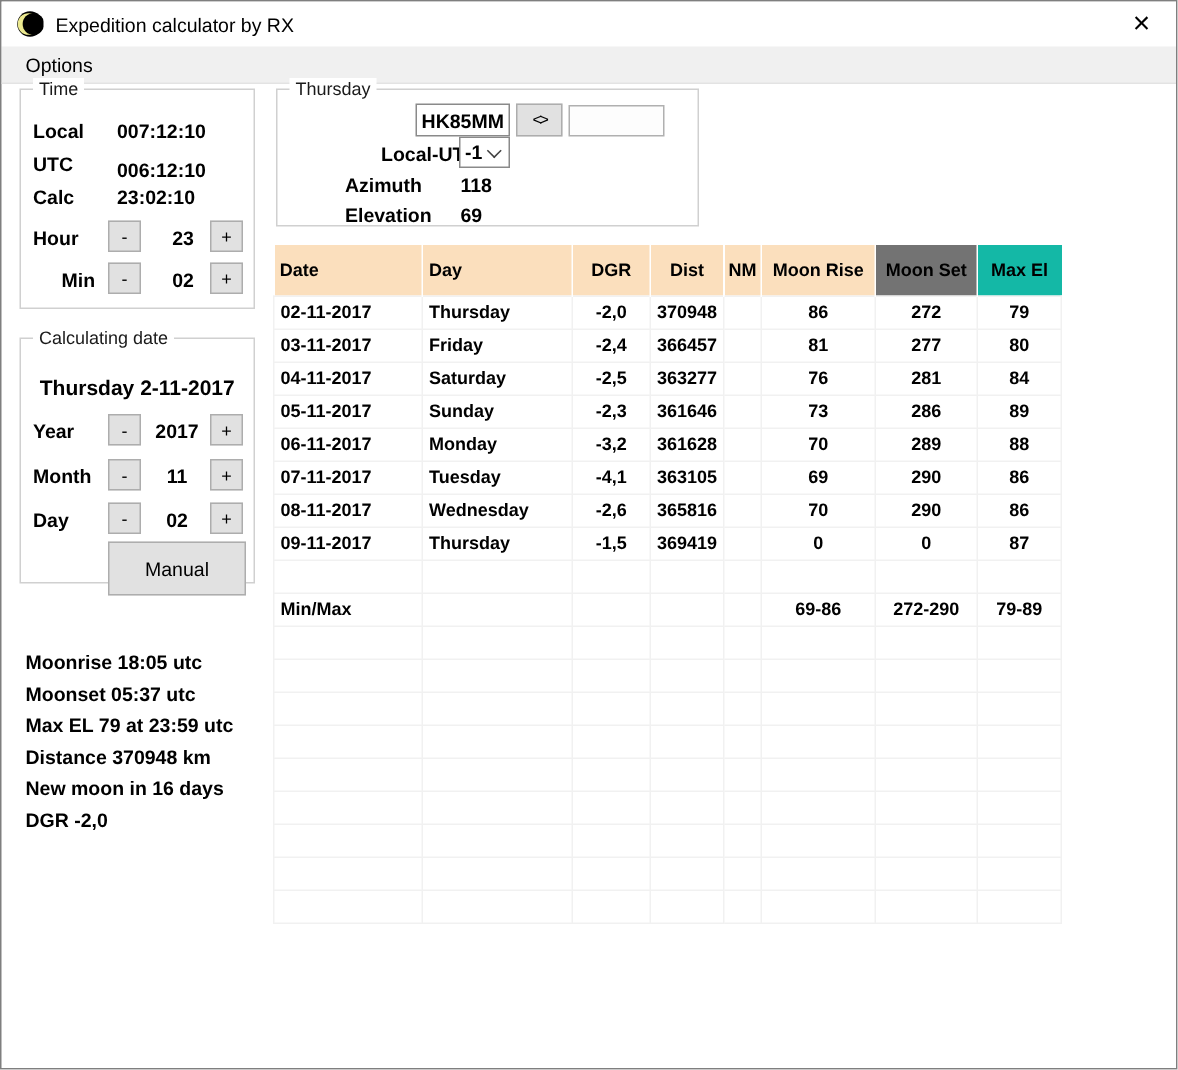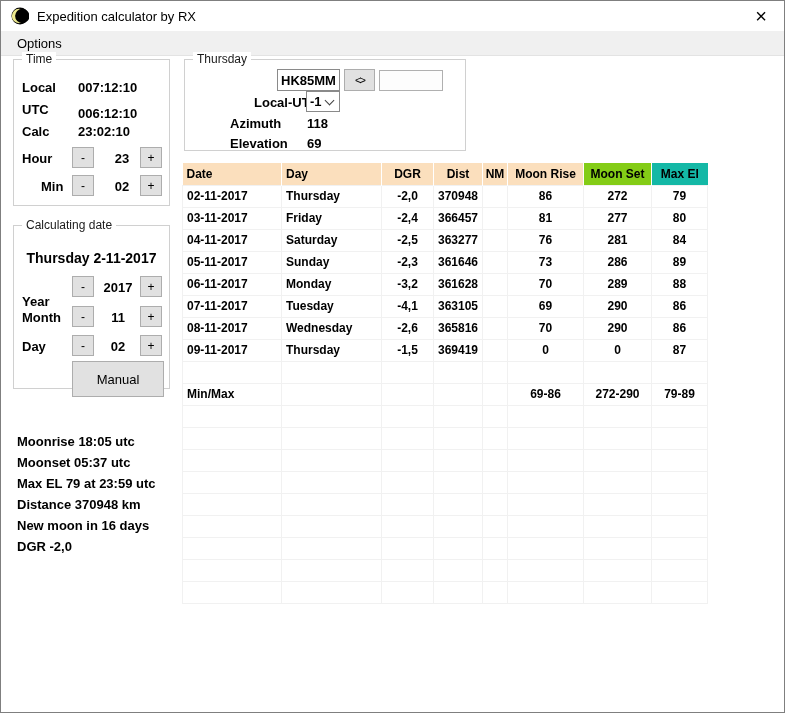--- a/index.html
+++ b/index.html
@@ -32,21 +32,21 @@
   
   .win-input { border:1px solid #8a8a8a; background:#fff; font-family:"Liberation Sans",sans-serif; font-size:13px; }
   
   .dropdown { border:1px solid #8a8a8a; background:#fff; display:flex; align-items:center; }
   .chev { width:7px; height:7px; border-right:1px solid #404040; border-bottom:1px solid #404040; transform:rotate(45deg); margin:-3px 0 0 4px; }
   
   #summary { position:absolute; left:16px; top:430px; }
   #summary div { font-weight:bold; font-size:13px; line-height:21px; white-space:nowrap; }
   
   #moon-table { position:absolute; left:181px; top:162px; width:525px; border-collapse:collapse; table-layout:fixed; }
-  #moon-table th { height:22px; font-size:12px; font-weight:bold; border-left:1px solid #ffffff; overflow:hidden; white-space:nowrap; }
+  #moon-table th { height:34px; font-size:12px; font-weight:bold; border-left:1px solid #ffffff; overflow:hidden; white-space:nowrap; }
   #moon-table th:first-child { border-left:none; }
   #moon-table td { height:22px; font-size:12px; font-weight:bold; border:1px solid #f1f1f1; overflow:hidden; white-space:nowrap; }
   #moon-table th:nth-child(1), #moon-table td:nth-child(1),
   #moon-table th:nth-child(2), #moon-table td:nth-child(2) { text-align:left; padding-left:4px; }
   #moon-table th:nth-child(n+3), #moon-table td:nth-child(n+3) { text-align:center; }
   #moon-table col:nth-child(1){width:99px;} #moon-table col:nth-child(2){width:100px;}
   #moon-table col:nth-child(3){width:52px;} #moon-table col:nth-child(4){width:49px;}
   #moon-table col:nth-child(5){width:25px;} #moon-table col:nth-child(6){width:76px;}
   #moon-table col:nth-child(7){width:68px;} #moon-table col:nth-child(8){width:56px;}
 </style>
@@ -105,21 +105,21 @@
     <span class="abs fld-label" style="left:45px;top:56px;">Azimuth</span>
     <span class="abs fld-value" style="left:122px;top:56px;">118</span>
     <span class="abs fld-label" style="left:45px;top:76px;">Elevation</span>
     <span class="abs fld-value" style="left:122px;top:76px;">69</span>
   </div>
 
   <div class="groupbox" id="date-group">
     <span class="legend">Calculating date</span>
     <span class="abs" style="left:0;top:24px;width:100%;text-align:center;font-weight:bold;font-size:14px;">Thursday 2-11-2017</span>
 
-    <span class="abs fld-label" style="left:8px;top:68px;">Year</span>
+    <span class="abs fld-label" style="left:8px;top:54px;">Year</span>
     <div class="abs win-btn stepper" style="left:58px;top:50px;">-</div>
     <span class="abs fld-value" style="left:85px;top:54px;width:38px;text-align:center;">2017</span>
     <div class="abs win-btn stepper" style="left:126px;top:50px;">+</div>
 
     <span class="abs fld-label" style="left:8px;top:84px;">Month</span>
     <div class="abs win-btn stepper" style="left:58px;top:80px;">-</div>
     <span class="abs fld-value" style="left:85px;top:84px;width:38px;text-align:center;">11</span>
     <div class="abs win-btn stepper" style="left:126px;top:80px;">+</div>
 
     <span class="abs fld-label" style="left:8px;top:113px;">Day</span>
@@ -151,21 +151,21 @@
         <col>
       </colgroup>
     <thead>
       <tr>
           <th style="background: rgb(251, 223, 189);">Date</th>
           <th style="background: rgb(251, 223, 189);">Day</th>
           <th style="background: rgb(251, 223, 189);">DGR</th>
           <th style="background: rgb(251, 223, 189);">Dist</th>
           <th style="background: rgb(251, 223, 189);">NM</th>
           <th style="background: rgb(251, 223, 189);">Moon Rise</th>
-          <th style="background: #84cc16;">Moon Set</th>
+          <th style="background: #737373;">Moon Set</th>
           <th style="background: #14b8a6;">Max El</th>
         </tr>
     </thead>
     <tbody>
         <tr>
           <td>02-11-2017</td>
           <td>Thursday</td>
           <td>-2,0</td>
           <td>370948</td>
           <td></td>

